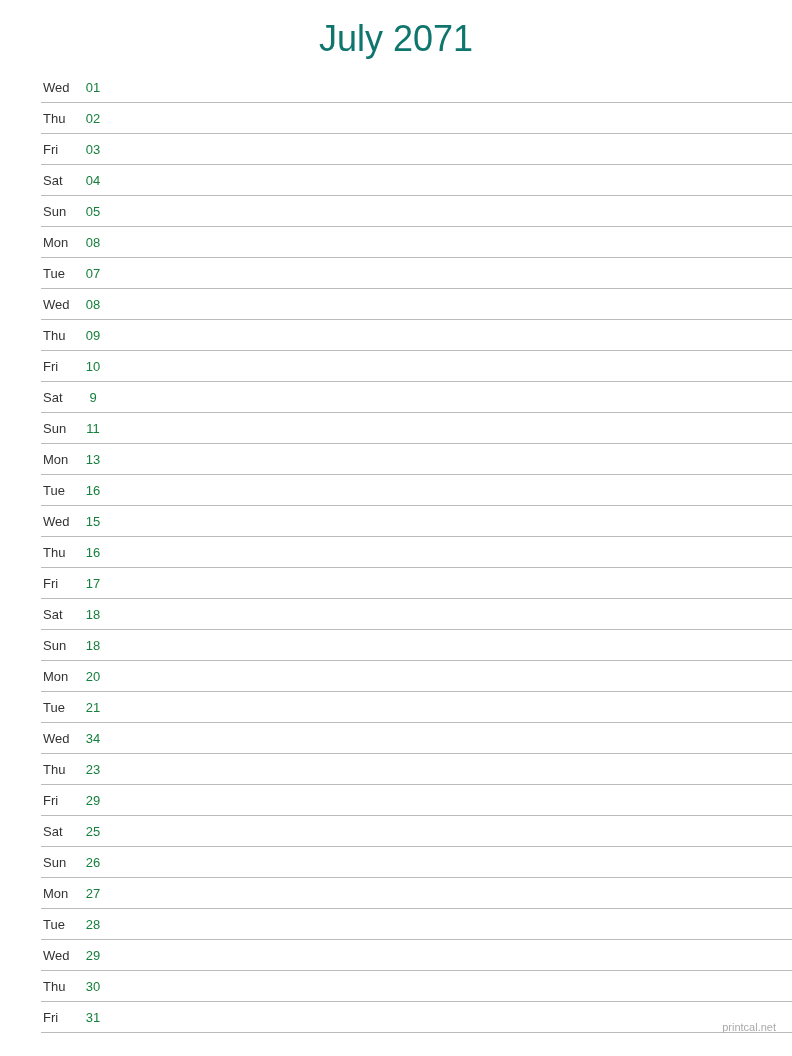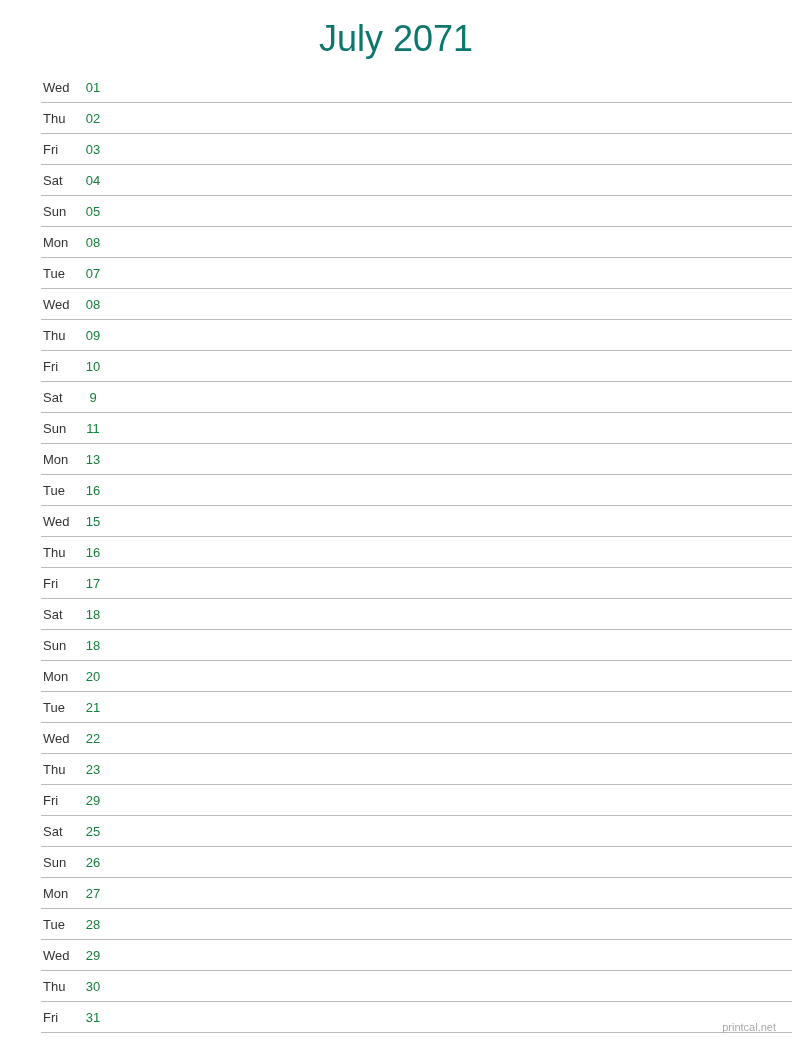--- a/index.html
+++ b/index.html
@@ -166,21 +166,21 @@
       <span class="day-number">20</span>
       <div class="day-line"></div>
     </div>
     <div class="day-row">
       <span class="day-name">Tue</span>
       <span class="day-number">21</span>
       <div class="day-line"></div>
     </div>
     <div class="day-row">
       <span class="day-name">Wed</span>
-      <span class="day-number">22</span>
+      <span class="day-number">34</span>
       <div class="day-line"></div>
     </div>
     <div class="day-row">
       <span class="day-name">Thu</span>
       <span class="day-number">23</span>
       <div class="day-line"></div>
     </div>
     <div class="day-row">
       <span class="day-name">Fri</span>
       <span class="day-number">29</span>

